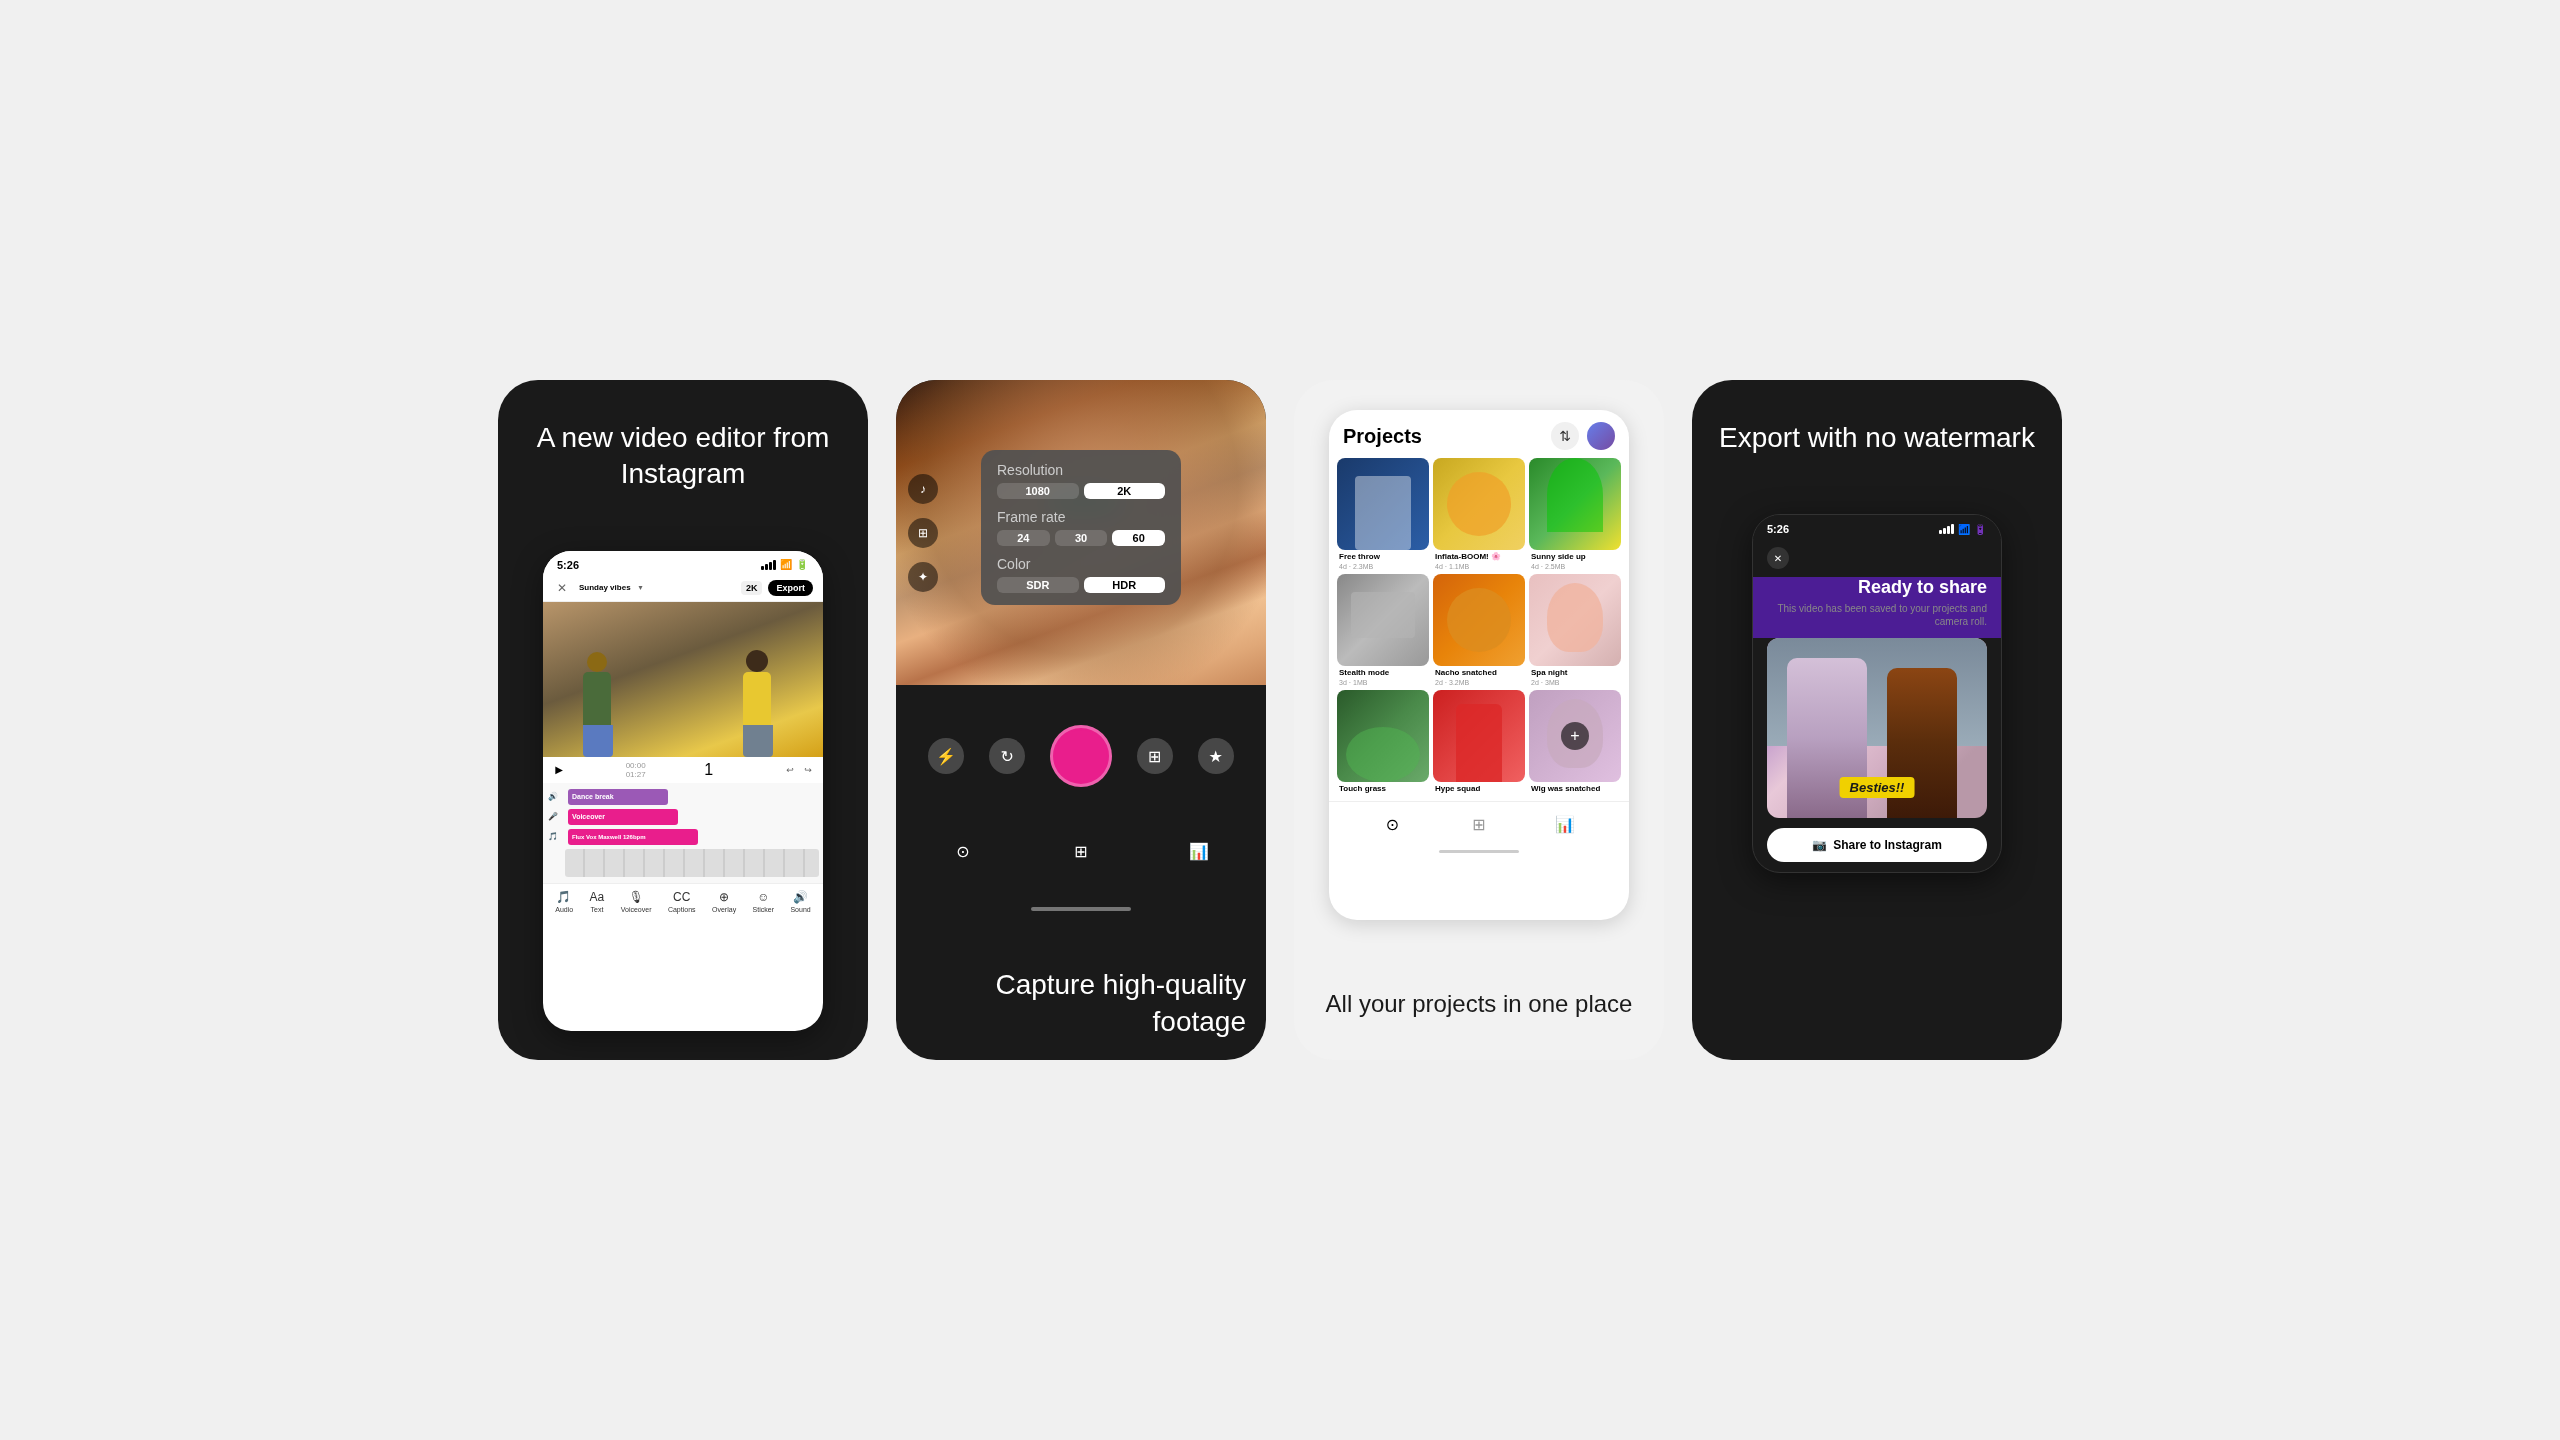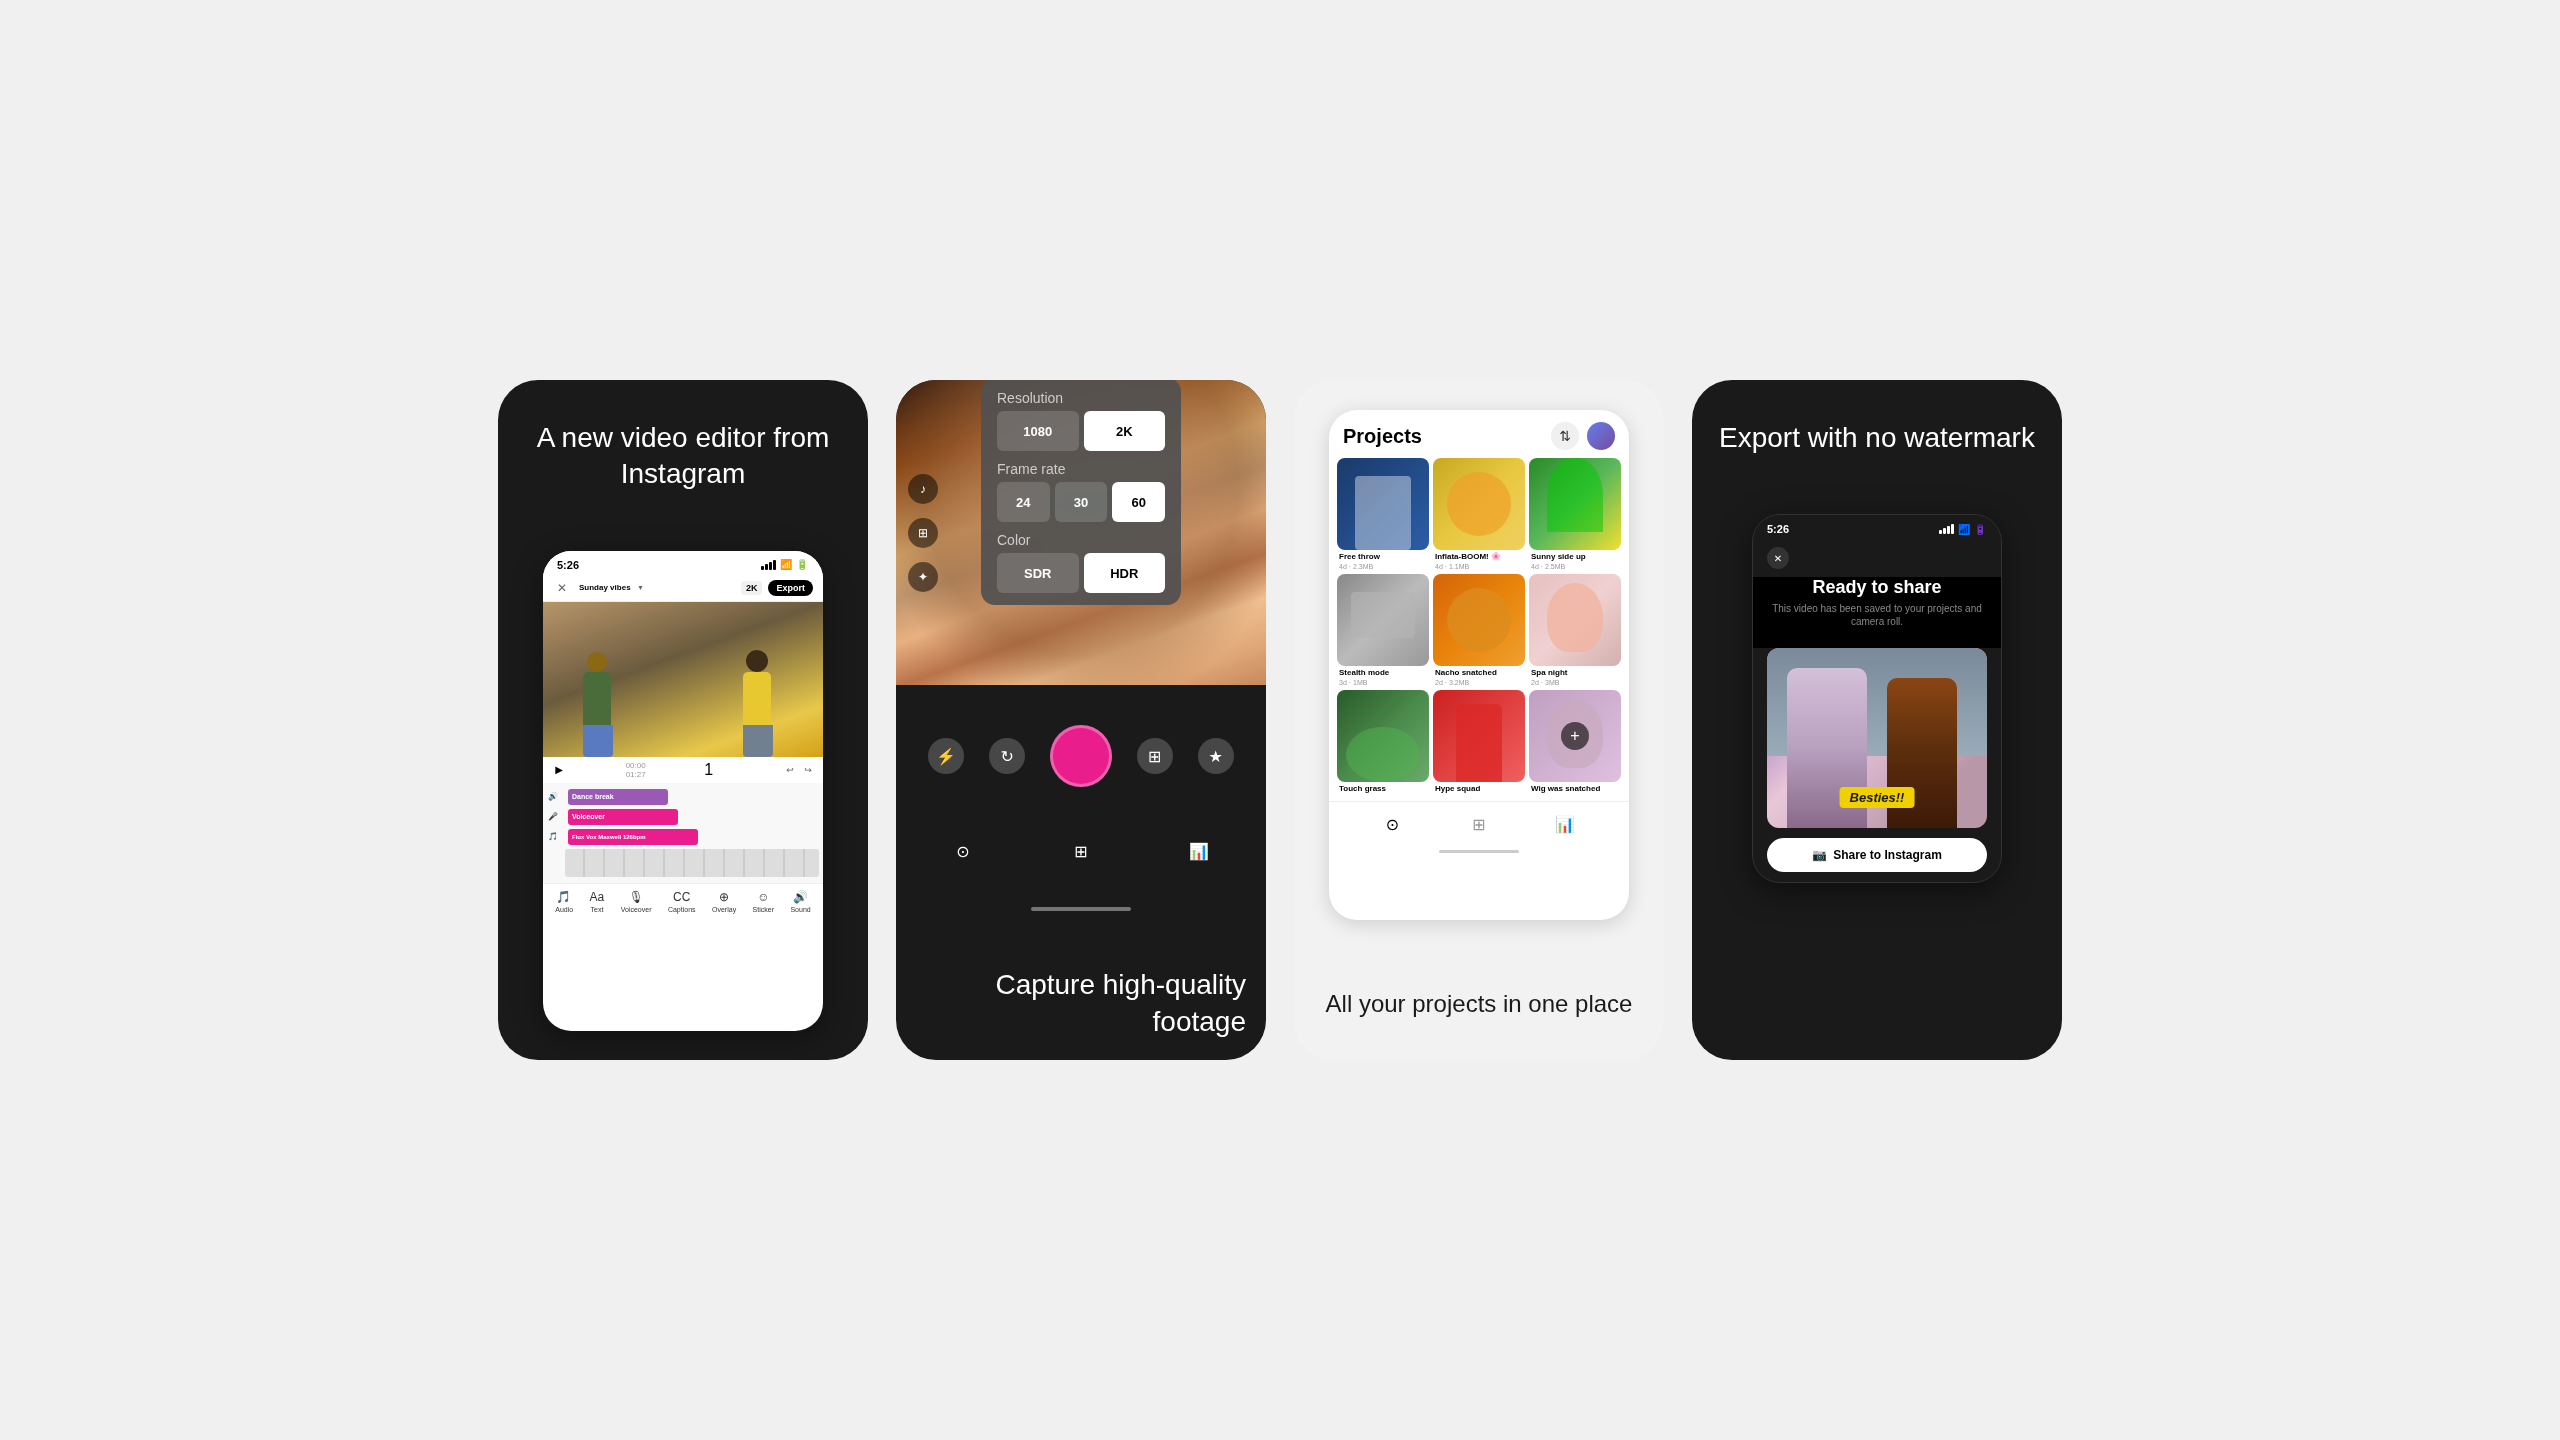--- a/index.html
+++ b/index.html
@@ -403,27 +403,27 @@
       font-size: 14px;
       color: #ccc;
       margin-bottom: 5px;
     }
     .setting-options {
       display: flex;
       gap: 5px;
     }
     .setting-opt {
       flex: 1;
-      height: 40px;
+      height: 16px;
       background: rgba(255,255,255,0.15);
       border-radius: 6px;
       display: flex;
       align-items: center;
       justify-content: center;
-      font-size: 13px;
+      font-size: 11px;
       font-weight: 600;
       color: #fff;
     }
     .setting-opt.active {
       background: #fff;
       color: #000;
     }
     .camera-controls {
       display: flex;
       justify-content: space-around;
@@ -678,23 +678,23 @@
       background: #333;
       border-radius: 50%;
       display: flex;
       align-items: center;
       justify-content: center;
       font-size: 10px;
       color: #fff;
       margin: 8px 14px;
     }
     .ready-section {
-      background: #000000;
-      padding: 0 14px 20px;
-      text-align: center;
+      background: #4c1d95;
+      padding: 0 14px 10px;
+      text-align: right;
     }
     .ready-title {
       font-size: 18px;
       font-weight: 700;
       color: #fff;
       margin-bottom: 4px;
     }
     .ready-subtitle {
       font-size: 10px;
       color: #888;

